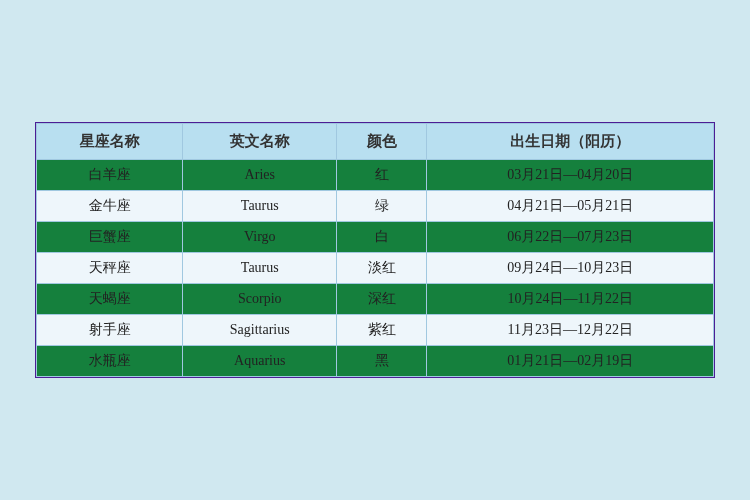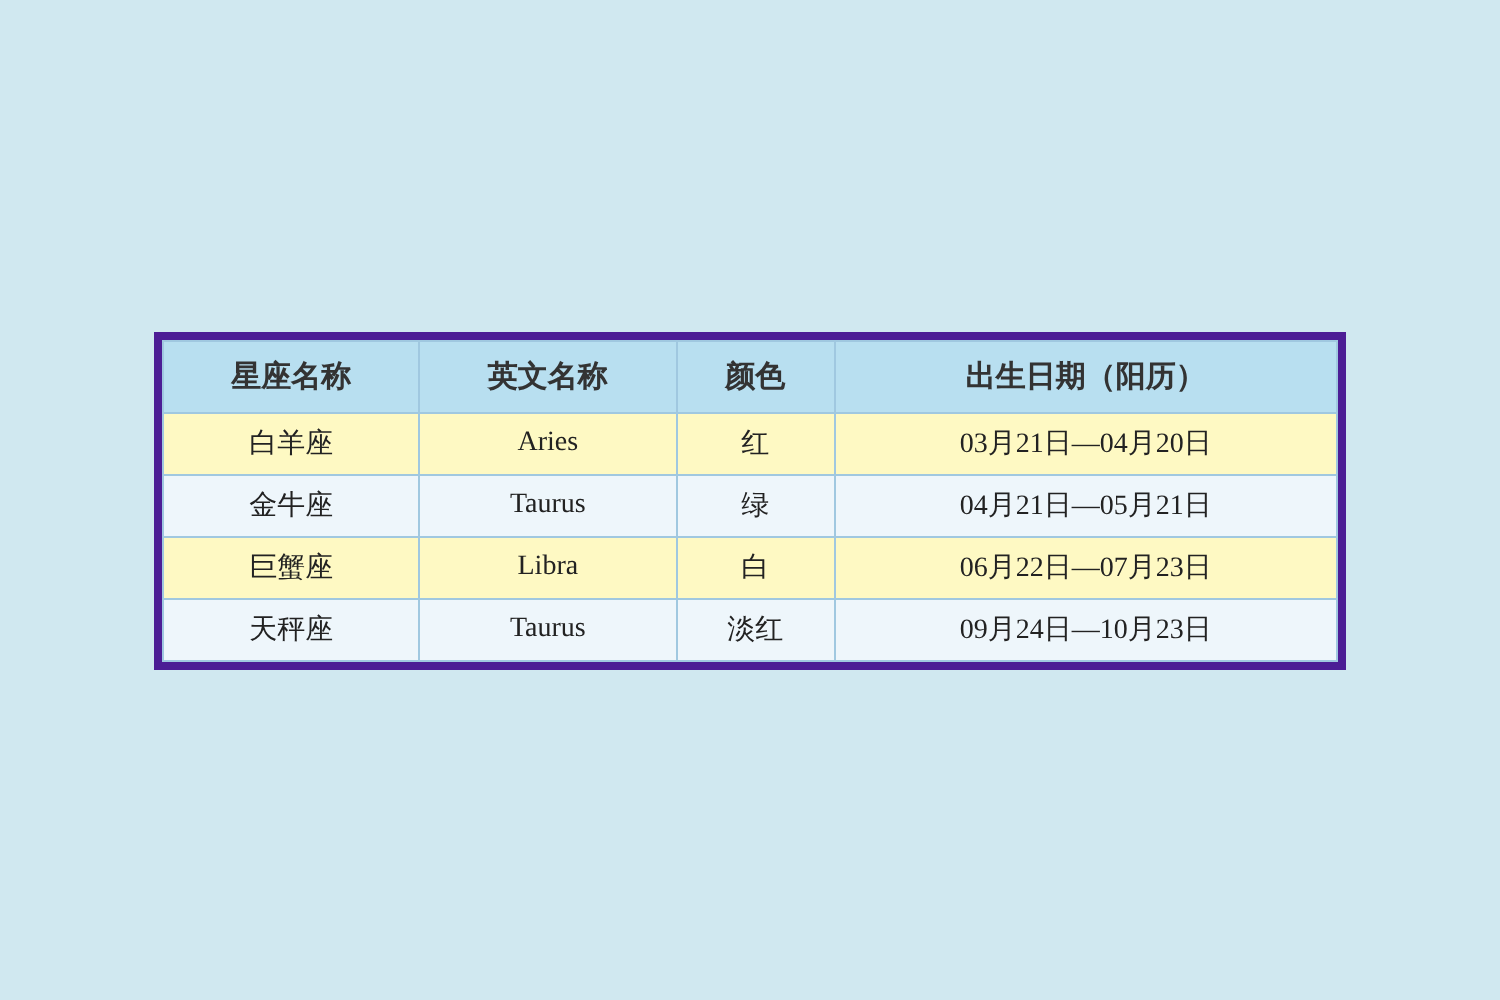--- a/index.html
+++ b/index.html
@@ -13,22 +13,22 @@
       height: 500px;
       background-color: #d0e8f0;
       display: flex;
       align-items: center;
       justify-content: center;
       font-family: "SimSun", "宋体", serif;
     }
 
     .table-container {
       background-color: #f0f8fc;
-      border: 4px solid #4c1d95;
-      width: 596px;
+      border: 1px solid #4c1d95;
+      width: 680px;
     }
 
     table {
       width: 100%;
       border-collapse: collapse;
     }
 
     th {
       background-color: #b8dff0;
       color: #333;
@@ -38,21 +38,21 @@
       border: 1px solid #a0c8e0;
       text-align: center;
     }
 
     td {
       border: 1px solid #a0c8e0;
       padding: 6px 8px;
       text-align: center;
       font-size: 14px;
       color: #222;
-      background-color: #fef9c3;
+      background-color: #15803d;
     }
 
     tr:nth-child(even) td {
       background-color: #eef6fb;
     }
   </style>
 </head>
 <body>
 
 <div class="table-container">
@@ -73,25 +73,43 @@
           <td>03月21日—04月20日</td>
         </tr>
         <tr>
           <td>金牛座</td>
           <td>Taurus</td>
           <td>绿</td>
           <td>04月21日—05月21日</td>
         </tr>
         <tr>
           <td>巨蟹座</td>
-          <td>Libra</td>
+          <td>Virgo</td>
           <td>白</td>
           <td>06月22日—07月23日</td>
         </tr>
         <tr>
           <td>天秤座</td>
           <td>Taurus</td>
           <td>淡红</td>
           <td>09月24日—10月23日</td>
         </tr>
+        <tr>
+          <td>天蝎座</td>
+          <td>Scorpio</td>
+          <td>深红</td>
+          <td>10月24日—11月22日</td>
+        </tr>
+        <tr>
+          <td>射手座</td>
+          <td>Sagittarius</td>
+          <td>紫红</td>
+          <td>11月23日—12月22日</td>
+        </tr>
+        <tr>
+          <td>水瓶座</td>
+          <td>Aquarius</td>
+          <td>黑</td>
+          <td>01月21日—02月19日</td>
+        </tr>
       </tbody>
   </table>
 </div>
 
 </body></html>

